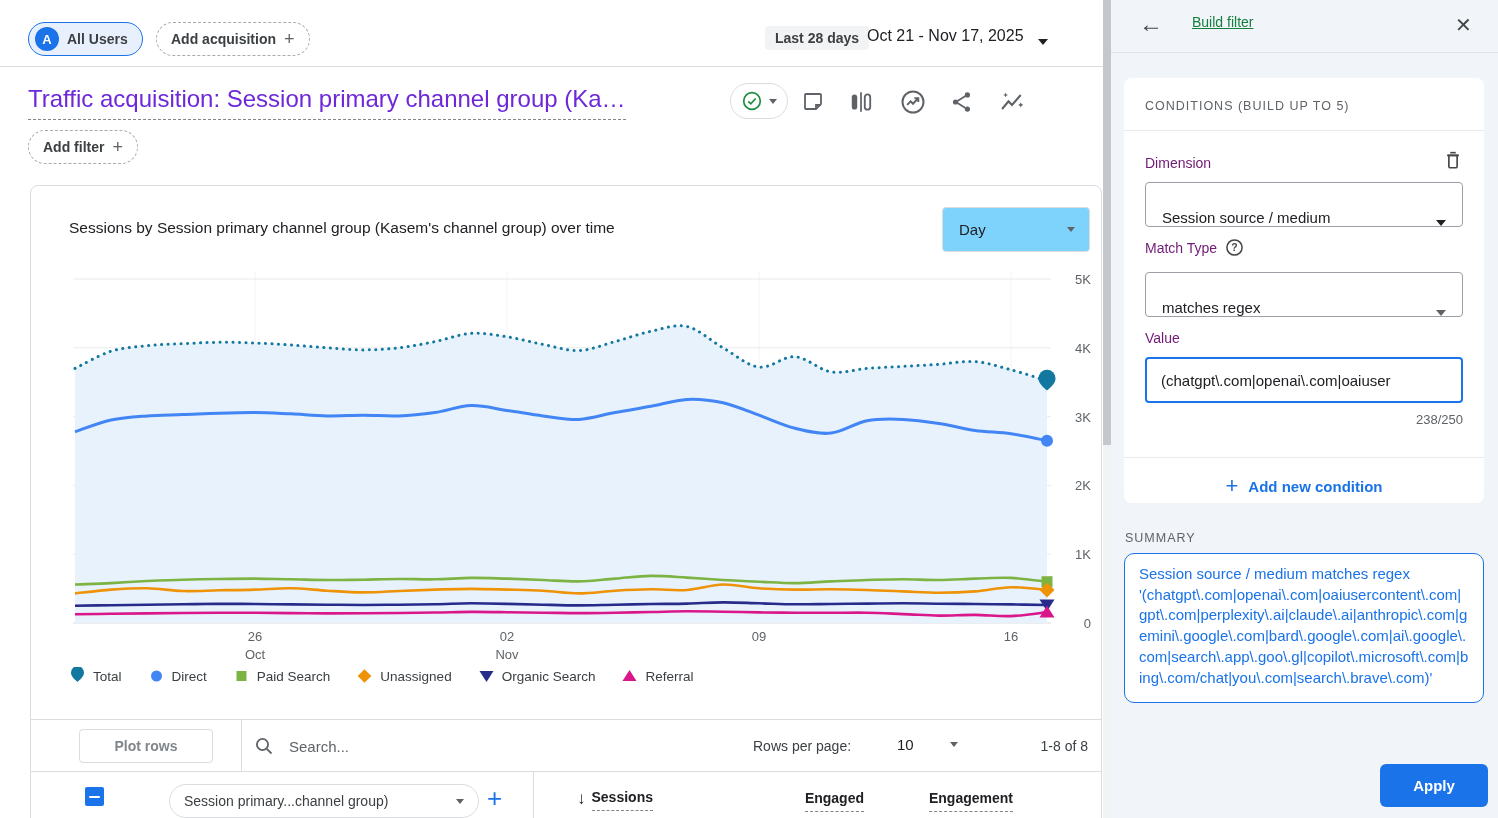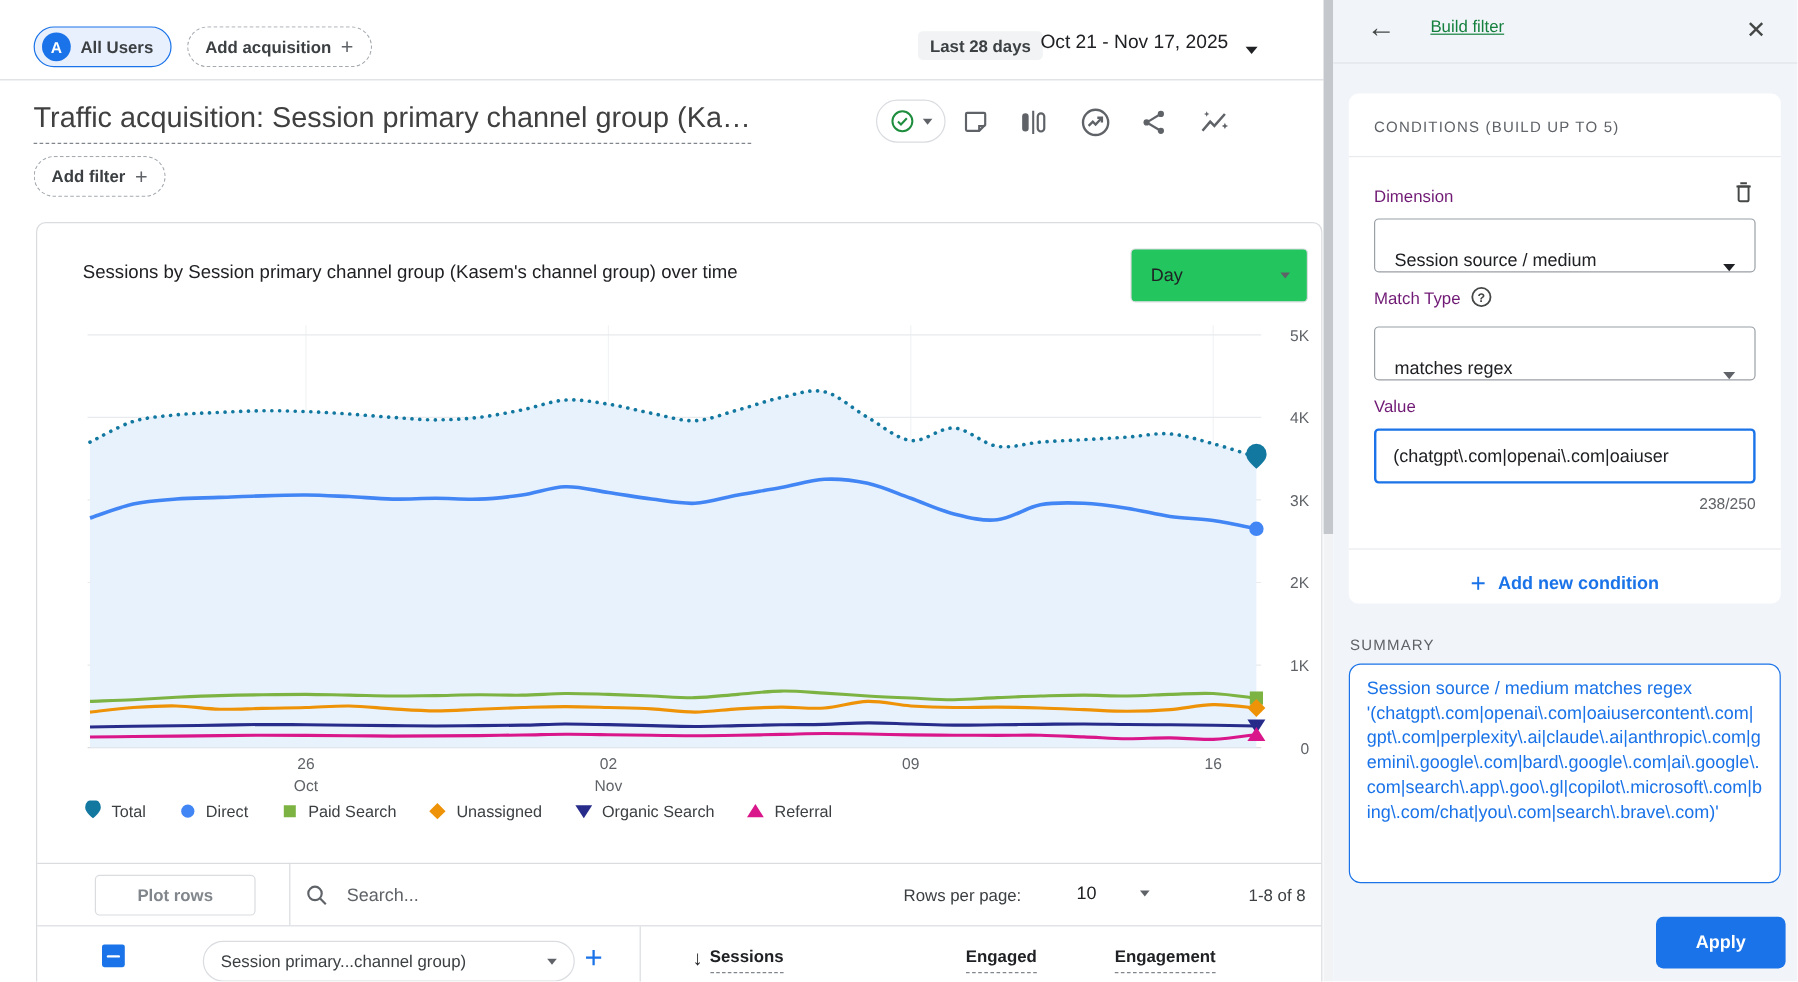--- a/index.html
+++ b/index.html
@@ -13,49 +13,49 @@
   .chip.active { background:#e8f0fe; border:1px solid #1a73e8; padding-left:6px; }
   .avatar { width:24px; height:24px; border-radius:50%; background:#1a73e8; color:#fff; font-size:13px; font-weight:bold; display:flex; align-items:center; justify-content:center; }
   .plus-glyph { color:#5f6368; font-size:18px; font-weight:normal; }
 
   .preset-chip { background:#f1f3f4; border-radius:4px; padding:4px 10px; font-size:14px; font-weight:bold; color:#3c4043; }
   .date-text { font-size:16px; color:#202124; }
 
   .hdivider { position:absolute; height:1px; background:#dadce0; }
   .vdivider { position:absolute; width:1px; background:#dadce0; }
 
-  .page-title { font-size:24px; font-weight:normal; color:#404040; white-space:nowrap; border-bottom:1px dashed #80868b; padding-bottom:6px; cursor:pointer; }
+  .page-title { font-size:24px; font-weight:normal; color:#6d28d9; white-space:nowrap; border-bottom:1px dashed #80868b; padding-bottom:6px; cursor:pointer; }
 
   .icon-btn { display:flex; align-items:center; justify-content:center; cursor:pointer; }
   .status-pill { display:flex; align-items:center; gap:6px; border:1px solid #dadce0; border-radius:18px; height:36px; padding:0 10px; cursor:pointer; background:#fff; }
 
   .caret { width:0; height:0; border-left:5px solid transparent; border-right:5px solid transparent; border-top:6px solid #5f6368; display:inline-block; }
   .caret.dark { border-top-color:#202124; }
   .caret.small { border-left-width:4px; border-right-width:4px; border-top-width:5px; }
 
   .card { position:absolute; background:#fff; border:1px solid #dadce0; border-radius:8px; }
 
-  .select-box { position:absolute; border:1px solid #dadce0; border-radius:4px; background:#22c55e; display:flex; align-items:center; justify-content:space-between; padding:0 14px 0 16px; font-size:15px; color:#202124; cursor:pointer; }
+  .select-box { position:absolute; border:1px solid #dadce0; border-radius:4px; background:#7dd3fc; display:flex; align-items:center; justify-content:space-between; padding:0 14px 0 16px; font-size:15px; color:#202124; cursor:pointer; }
 
   .legend { display:flex; align-items:flex-start; gap:26px; font-size:13.5px; color:#3c4043; }
   .legend-item { display:flex; align-items:center; gap:7px; }
 
   .btn-outline { border:1px solid #dadce0; border-radius:4px; background:#fff; font-size:14px; font-weight:bold; color:#80868b; display:flex; align-items:center; justify-content:center; }
 
   .col-head { font-size:14px; font-weight:bold; color:#202124; border-bottom:1px dashed #80868b; padding-bottom:5px; cursor:pointer; white-space:nowrap; }
 
   
   .panel { position:absolute; left:1111px; top:0; width:387px; height:818px; background:#f1f4f9; }
   .panel .white-card { position:absolute; background:#fff; border-radius:8px; }
   .section-label { font-size:12.5px; letter-spacing:1px; color:#5f6368; font-weight:normal; }
   .field-label { font-size:14px; color:#701a75;text-align:center; }
   .pselect { position:absolute; left:21px; width:318px; height:45px; border:1px solid #9aa0a6; border-radius:4px; background:#fff; display:flex; align-items:flex-end; justify-content:space-between; padding:0 16px; font-size:15px; color:#202124; cursor:pointer; }
   .value-input { position:absolute; left:21px; width:318px; height:46px; border:2px solid #1a73e8; border-radius:4px; background:#fff; display:flex; align-items:center; padding:0 14px; font-size:15px; color:#202124; overflow:hidden; white-space:nowrap; cursor:text; }
   .link-blue { color:#1a73e8; font-size:15px; font-weight:bold; display:flex; align-items:center; gap:10px; cursor:pointer; }
-  .summary-box { position:absolute; left:13px; top:553px; width:360px; height:183px; background:#fff; border:1.6px solid #1a73e8; border-radius:10px; padding:10px 14px; font-size:15px; line-height:20.7px; color:#1a73e8; overflow-wrap:anywhere; overflow:hidden; }
+  .summary-box { position:absolute; left:13px; top:553px; width:360px; height:150px; background:#fff; border:1.6px solid #1a73e8; border-radius:10px; padding:10px 14px; font-size:15px; line-height:20.7px; color:#1a73e8; overflow-wrap:anywhere; overflow:hidden; }
   .apply-btn { position:absolute; left:269px; top:764px; width:108px; height:43px; background:#1a73e8; color:#fff; border:none; border-radius:6px; font-size:15px; font-weight:bold; cursor:pointer; font-family:inherit; }
 
   .scrollbar-track { position:absolute; left:1103px; top:0; width:8px; height:818px; background:#f1f3f4; }
   .scrollbar-thumb { position:absolute; left:0; top:0; width:8px; height:445px; background:#c4c7cb; cursor:pointer; }
 
   svg { display:block; }
   text { font-family:"Liberation Sans","DejaVu Sans",sans-serif; }
 </style>
 </head>
 <body>

